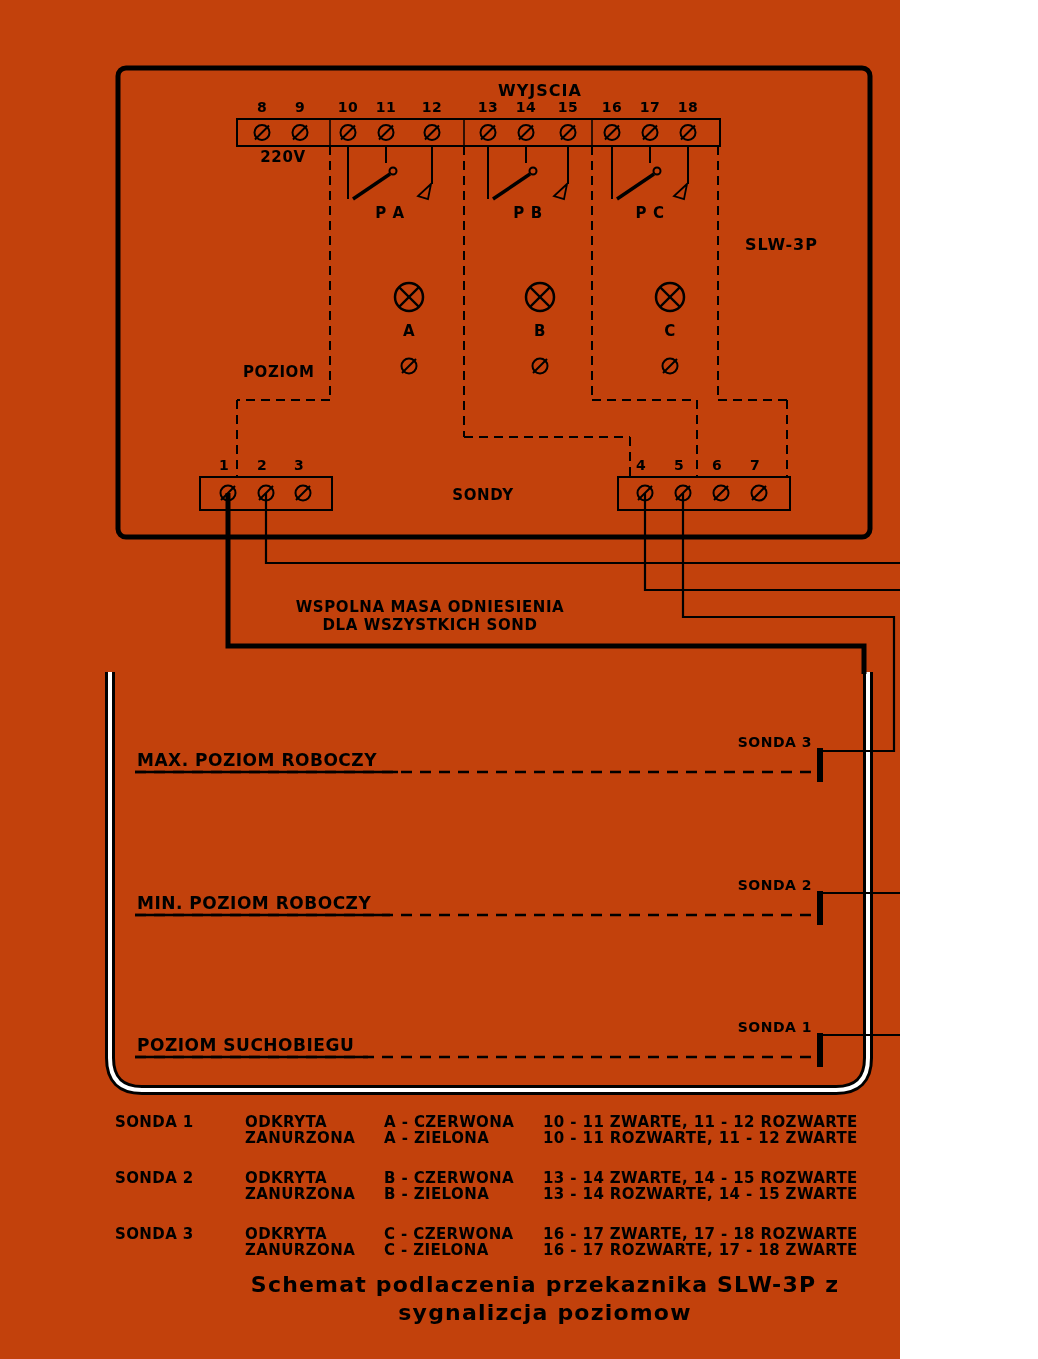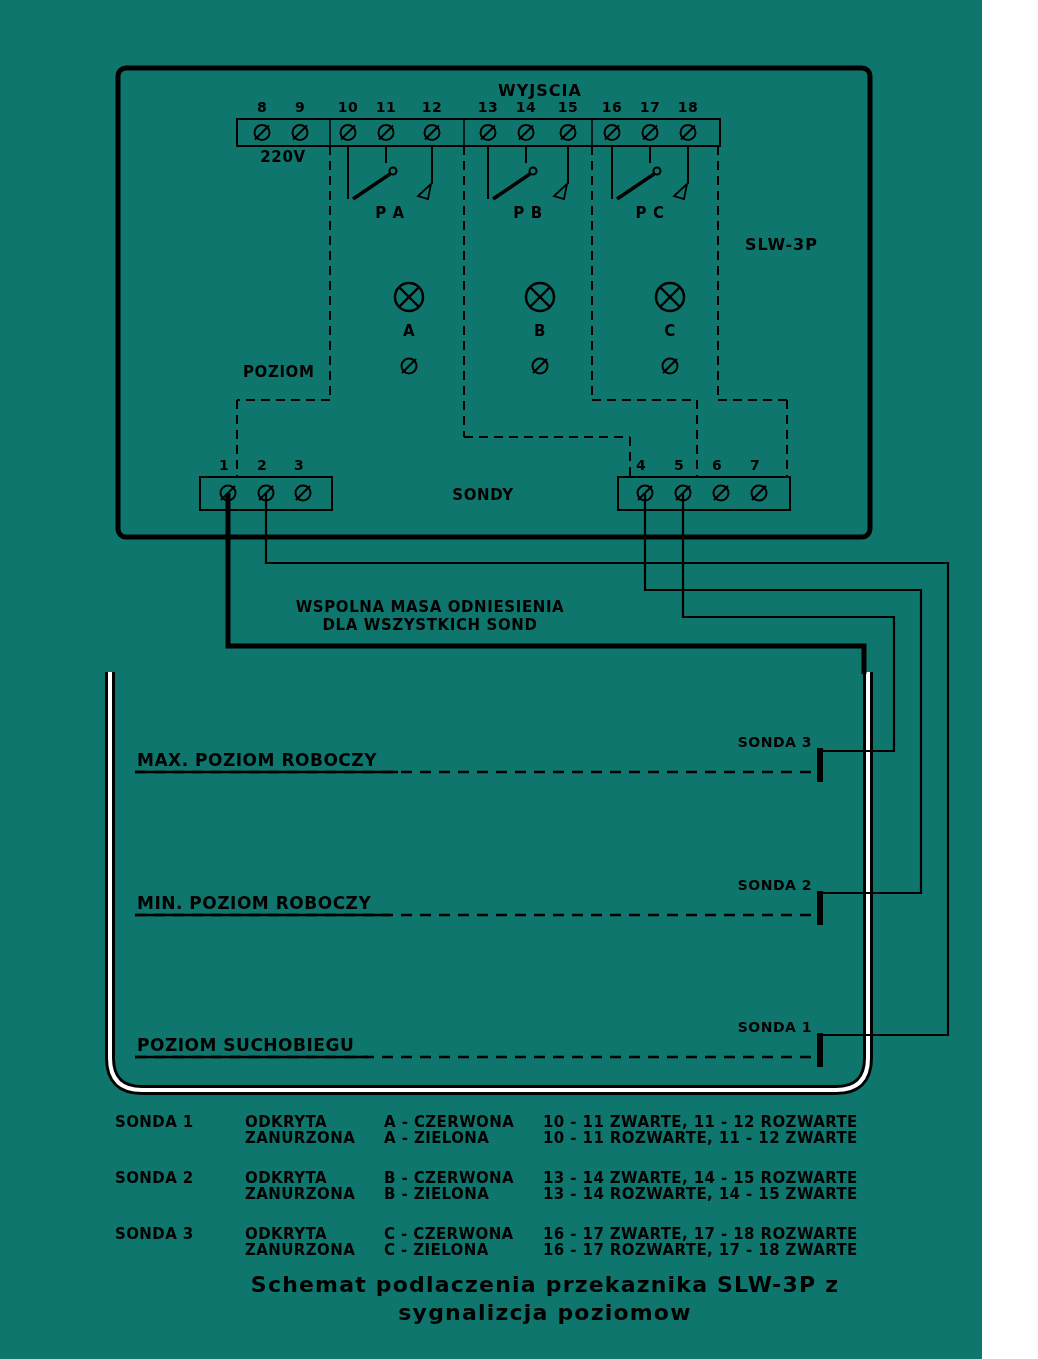--- a/index.html
+++ b/index.html
@@ -1,16 +1,16 @@
 <!DOCTYPE html>
 <html><head>
 <meta charset="utf-8">
 <style>
   html,body{margin:0;padding:0;background:#fff;}
-  #stage{position:relative;width:982px;height:1359px;background:#0f766e;overflow:hidden;}
+  #stage{position:relative;width:900px;height:1359px;background:#c2410c;overflow:hidden;}
   svg{position:absolute;left:0;top:0;}
   text{fill:#000;font-family:"DejaVu Sans","Liberation Sans",sans-serif;font-weight:bold;}
   .t14{font-size:14px;letter-spacing:.5px;}
   .t15{font-size:15px;letter-spacing:.6px;}
   .t16{font-size:16px;letter-spacing:1px;}
   .t17{font-size:17px;letter-spacing:.5px;}
   .leg{font-size:15px;letter-spacing:.4px;}
   .cap{font-size:22px;letter-spacing:1.2px;}
   .mid{text-anchor:middle;}
   .end{text-anchor:end;}

